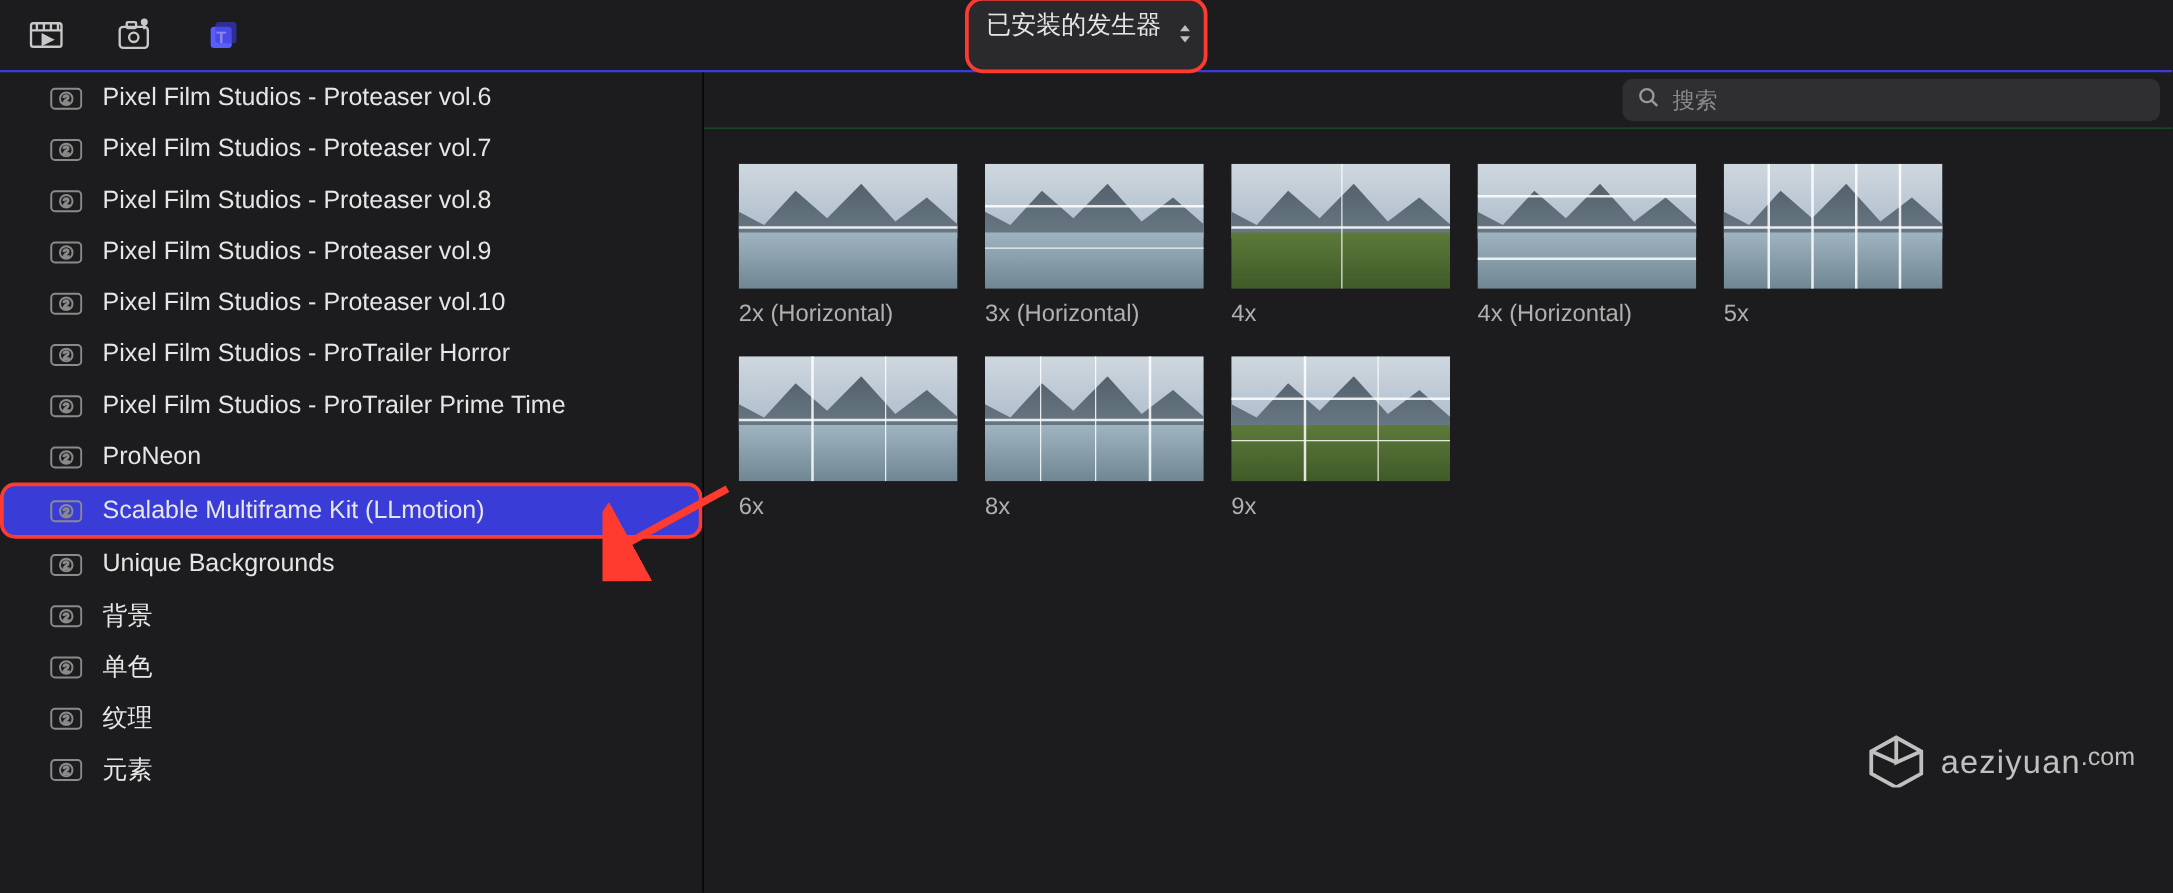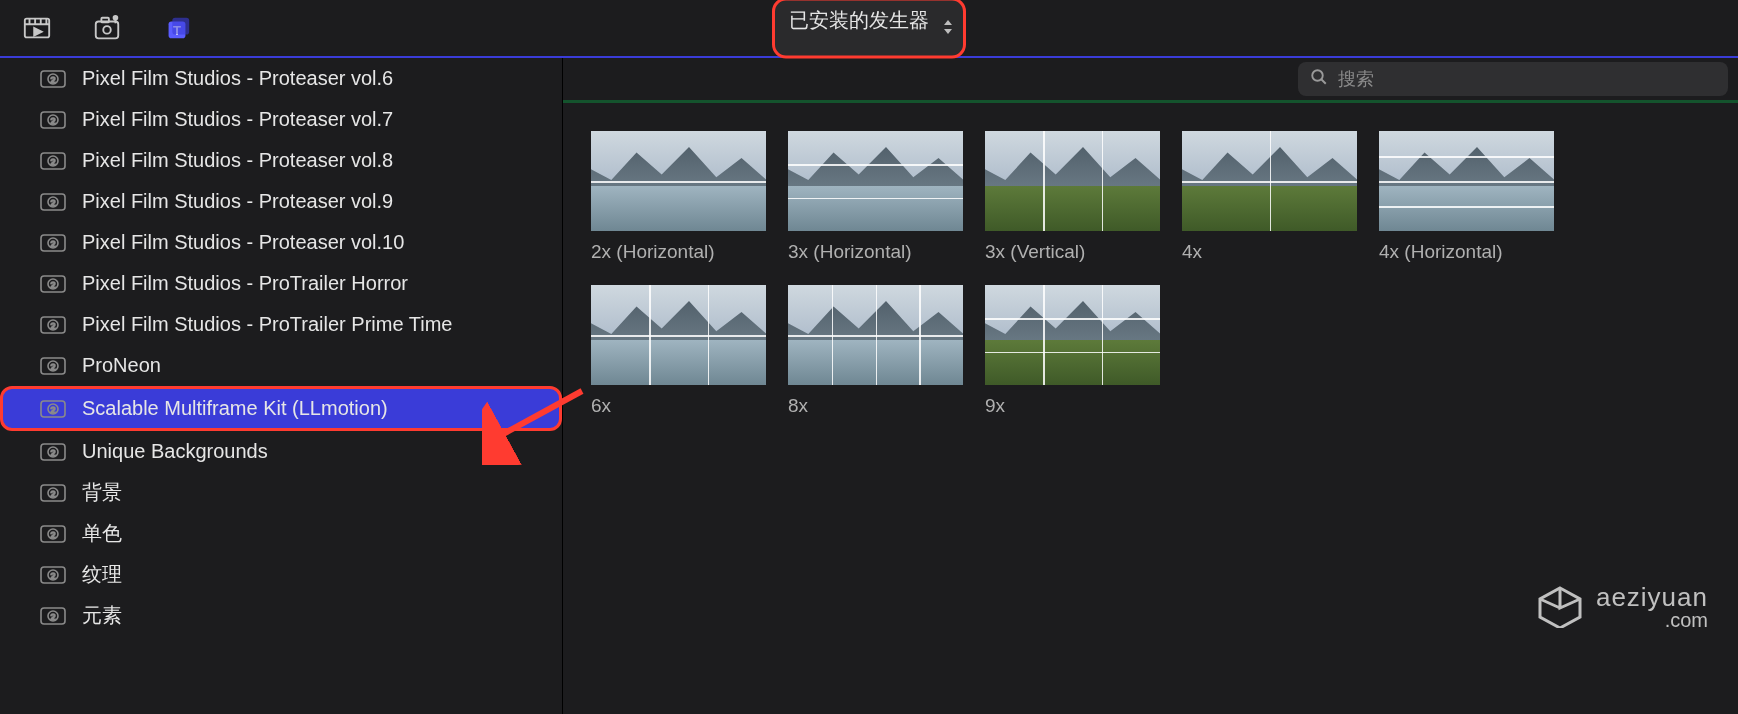--- a/index.html
+++ b/index.html
@@ -112,21 +112,21 @@
     display: flex;
     flex-direction: column;
     background: #1c1c1e;
   }
   .searchbar {
     height: 45px;
     display: flex;
     align-items: center;
     justify-content: flex-end;
     padding: 0 10px;
-    border-bottom: 3px solid #14532d;
+    border-bottom: 1px solid #14532d;
   }
   .search {
     width: 430px;
     height: 34px;
     background: #2f2f31;
     border-radius: 8px;
     display: flex;
     align-items: center;
     padding: 0 12px;
     color: #9a9a9a;
@@ -205,21 +205,21 @@
     bottom: 84px;
     display: flex;
     align-items: center;
     color: #c0c0c0;
     font-family: Arial, sans-serif;
     pointer-events: none;
   }
   .watermark .logo {
     width: 48px; height: 42px; margin-right: 12px;
   }
-  .watermark .txt { display: flex; flex-direction: column; line-height: 1; }
+  .watermark .txt { display: flex; line-height: 1; }
   .watermark .txt .l1 { font-size: 26px; letter-spacing: 1px; }
   .watermark .txt .l2 { font-size: 20px; text-align: right; }
 </style>
 </head>
 <body>
 
 <div class="topbar">
   <div class="icon-btn">
     <svg viewBox="0 0 32 32" fill="none" stroke="currentColor" stroke-width="2">
       <rect x="3" y="6" width="26" height="20" rx="2"></rect>
@@ -437,50 +437,53 @@
               </div>
             </div>
             <div class="card-label">3x (Horizontal)</div>
           </div>
           <div class="thumb-card">
             <div class="thumb">
               <div class="sky"></div>
               <div class="mtn"></div>
               <div class="land"></div>
               <div class="gridlines">
-                <div style="left: 33.3333%; top: 0px; bottom: 0px; width: 1.5px;"></div>
-                <div style="left: 66.6667%; top: 0px; bottom: 0px; width: 1.5px;"></div>
-              </div>
-            </div>
-            <div class="card-label">3x (Vertical)</div>
-          </div>
-          <div class="thumb-card">
-            <div class="thumb">
-              <div class="sky"></div>
-              <div class="mtn"></div>
-              <div class="land"></div>
-              <div class="gridlines">
                 <div style="left: 50%; top: 0px; bottom: 0px; width: 1.5px;"></div>
                 <div style="top: 50%; left: 0px; right: 0px; height: 1.5px;"></div>
               </div>
             </div>
             <div class="card-label">4x</div>
           </div>
           <div class="thumb-card">
             <div class="thumb">
               <div class="sky"></div>
               <div class="mtn"></div>
               <div class="land water"></div>
               <div class="gridlines">
                 <div style="top: 25%; left: 0px; right: 0px; height: 1.5px;"></div>
                 <div style="top: 50%; left: 0px; right: 0px; height: 1.5px;"></div>
                 <div style="top: 75%; left: 0px; right: 0px; height: 1.5px;"></div>
               </div>
             </div>
             <div class="card-label">4x (Horizontal)</div>
+          </div>
+          <div class="thumb-card">
+            <div class="thumb">
+              <div class="sky"></div>
+              <div class="mtn"></div>
+              <div class="land water"></div>
+              <div class="gridlines">
+                <div style="left: 20%; top: 0px; bottom: 0px; width: 1.5px;"></div>
+                <div style="left: 40%; top: 0px; bottom: 0px; width: 1.5px;"></div>
+                <div style="left: 60%; top: 0px; bottom: 0px; width: 1.5px;"></div>
+                <div style="left: 80%; top: 0px; bottom: 0px; width: 1.5px;"></div>
+                <div style="top: 50%; left: 0px; right: 0px; height: 1.5px;"></div>
+              </div>
+            </div>
+            <div class="card-label">5x</div>
           </div>
           <div class="thumb-card">
             <div class="thumb">
               <div class="sky"></div>
               <div class="mtn"></div>
               <div class="land water"></div>
               <div class="gridlines">
                 <div style="left: 33.3333%; top: 0px; bottom: 0px; width: 1.5px;"></div>
                 <div style="left: 66.6667%; top: 0px; bottom: 0px; width: 1.5px;"></div>
                 <div style="top: 50%; left: 0px; right: 0px; height: 1.5px;"></div>

